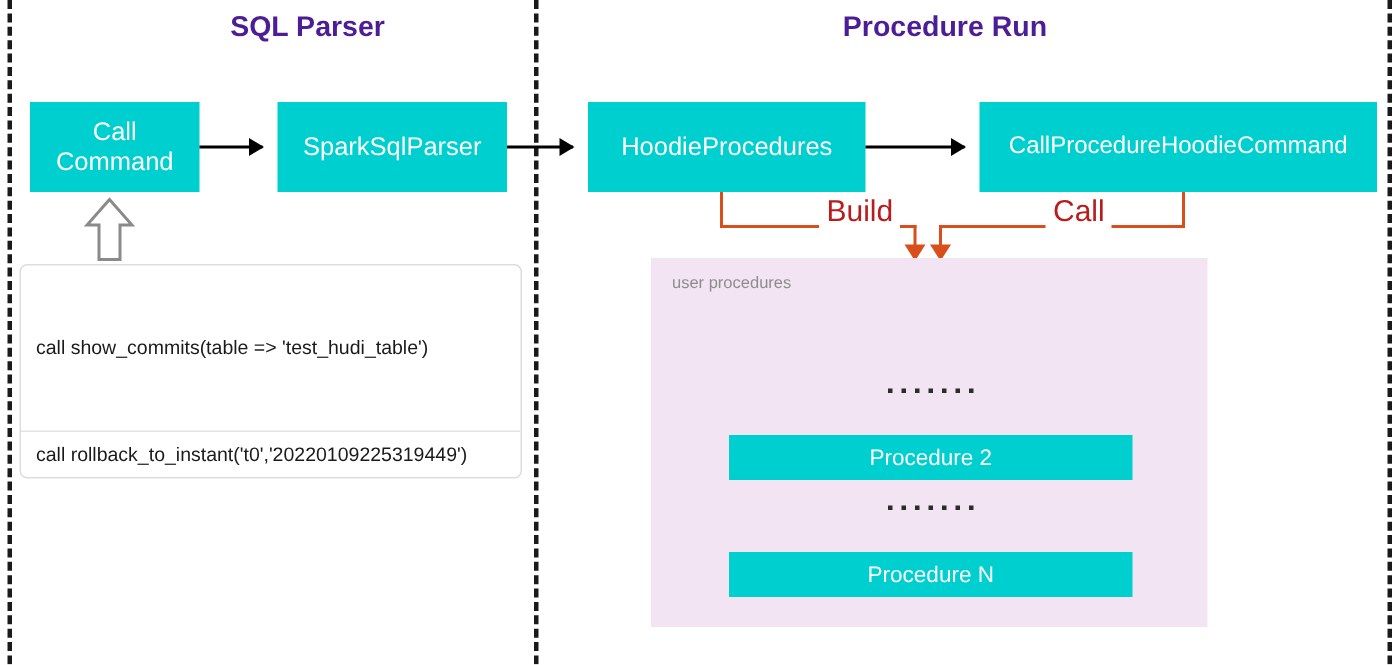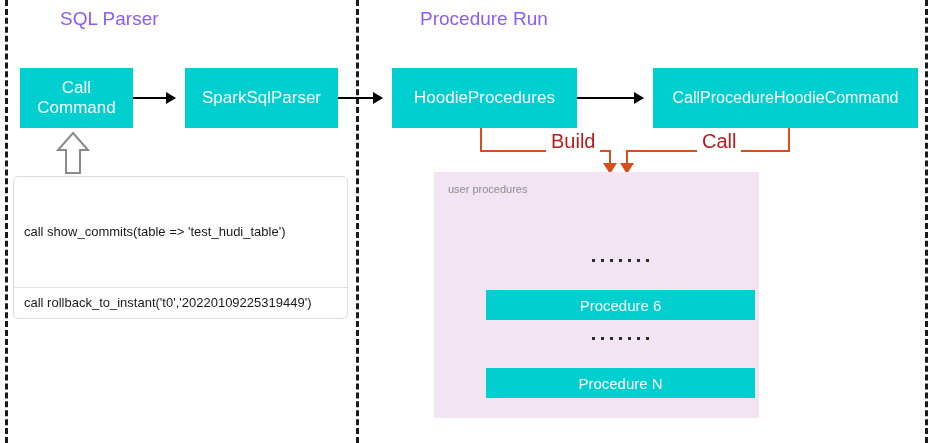--- a/index.html
+++ b/index.html
@@ -27,22 +27,24 @@
     border-left: 3px dashed #1a1a1a;
   }
   #dash-left   { left: 5px; }
   #dash-mid    { left: 356px; }
   #dash-right  { left: 925px; }
 
   
   .section-title {
     position: absolute;
     font-size: 19px;
-    color: #8b5cf6;
+    color: #4c1d95;
     white-space: nowrap;
+    text-align: center;
+    font-weight: bold;
   }
   #title-sql  { left: 60px;  top: 8px;  width: 290px; }
   #title-proc { left: 420px; top: 8px;  width: 420px; }
 
   
   .tealbox {
     position: absolute;
     background: #00CFCF;
     color: #ffffff;
     display: flex;
@@ -152,21 +154,21 @@
     white-space: nowrap;
   }
   #label-build { left: 546px; top: 130px; }
   #label-call  { left: 697px; top: 130px; }
 
   
   #procedures-panel {
     position: absolute;
     left: 434px;
     top: 172px;
-    width: 325px;
+    width: 371px;
     height: 246px;
     background: #F2E4F3;
     box-sizing: border-box;
   }
   #procedures-caption {
     position: absolute;
     left: 14px;
     top: 11px;
     font-size: 11px;
     color: #8d8d8d;
@@ -266,21 +268,21 @@
     <div class="dots" id="dots-1">
       <span></span>
         <span></span>
         <span></span>
         <span></span>
         <span></span>
         <span></span>
         <span></span>
     </div>
 
-    <div class="procbox" id="proc-2">Procedure 6</div>
+    <div class="procbox" id="proc-2">Procedure 2</div>
 
     <div class="dots" id="dots-2">
       <span></span>
         <span></span>
         <span></span>
         <span></span>
         <span></span>
         <span></span>
         <span></span>
     </div>

